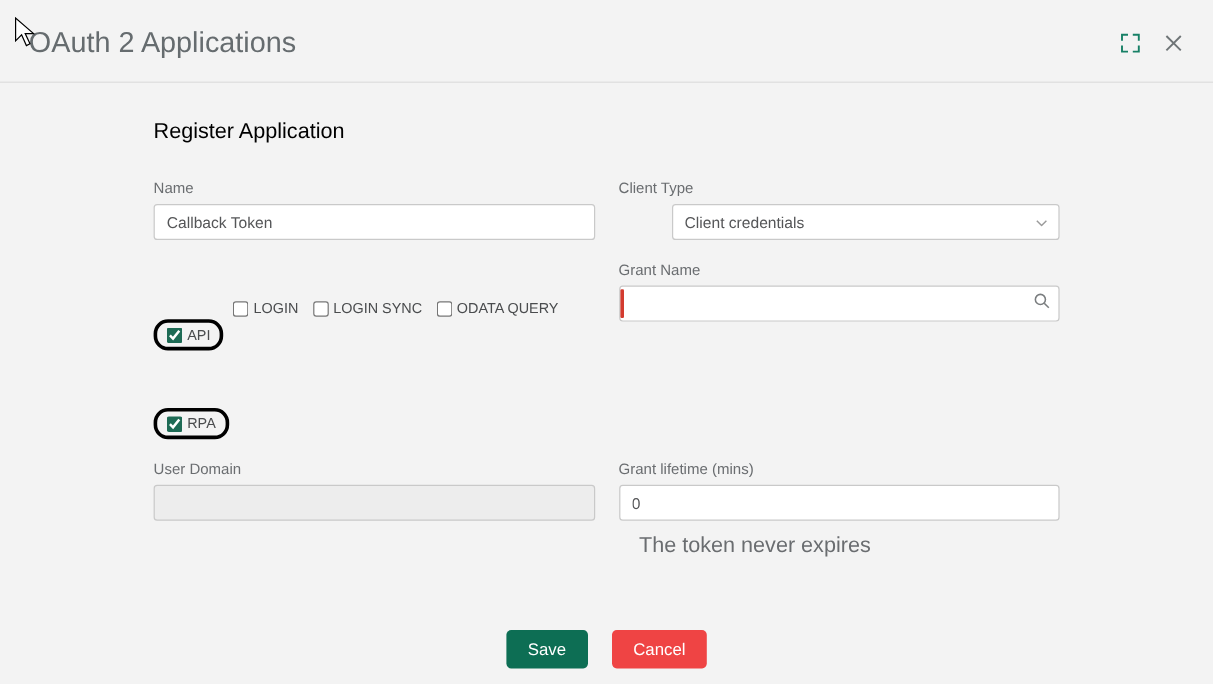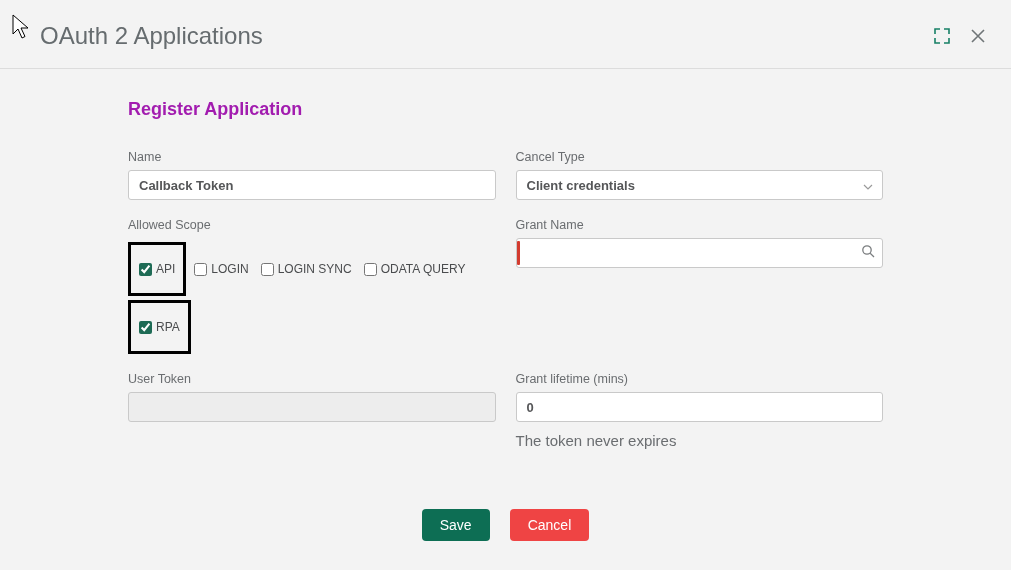--- a/index.html
+++ b/index.html
@@ -33,82 +33,82 @@
       align-items: center;
       justify-content: space-between;
       padding: 22px 24px 18px 24px;
       border-bottom: 1px solid #dcdcdc;
     }
 
     .title {
       font-size: 24px;
       color: #666c6f;
       font-weight: 400;
-      margin-left: 16px;
     }
 
     .header-icons {
       display: flex;
       gap: 18px;
       align-items: center;
     }
 
     .icon {
       cursor: pointer;
       display: inline-flex;
     }
 
     .content {
       padding: 30px 128px 30px 128px;
     }
 
     .subtitle {
-      color: #a21caf;
+      color: #000000;
       font-size: 18px;
-      font-weight: 700;
+      font-weight: 400;
       margin-bottom: 30px;
     }
 
     .grid {
       display: grid;
       grid-template-columns: 1fr 1fr;
       column-gap: 20px;
       row-gap: 18px;
     }
 
     .field { display: flex; flex-direction: column; gap: 6px; }
 
     .label {
       font-size: 12.5px;
       color: #6a6d70;
     }
 
     .helper {
-      font-size: 15px;
+      font-size: 18px;
       color: #6a6d70;
       margin-top: 4px;
+      margin-left: 17px;
     }
 
     .input {
       height: 30px;
       border: 1px solid #c9c9c9;
       border-radius: 3px;
       background: #fff;
       padding: 0 10px;
       font-size: 13px;
       color: #555658;
       outline: none;
       width: 100%;
-      font-weight: bold;
     }
 
     .input.readonly { background: #ededed; color:#888; }
 
     .select-wrap {
       position: relative;
+      margin-left: 44px;
     }
     .caret {
       position: absolute;
       right: 10px;
       top: 50%;
       transform: translateY(-50%);
       pointer-events: none;
     }
 
     .search-wrap { position: relative; }
@@ -134,22 +134,23 @@
       align-items: center;
       gap: 4px;
       font-size: 12px;
       color: #4a4c4e;
       padding: 2px 4px;
     }
     .chk { width: 13px; height: 13px; accent-color: #1e6b55; }
 
     .scope-item.highlight {
       border: 3px solid #000;
-      border-radius: 0;
-      padding: 17px 8px;
+      border-radius: 12px;
+      padding: 3px 8px;
+      margin-top: 44px;
     }
 
     .actions {
       display: flex;
       justify-content: center;
       gap: 20px;
       margin-top: 60px;
     }
     .btn {
       padding: 8px 18px;
@@ -194,34 +195,33 @@
     <div class="subtitle">Register Application</div>
 
     <div class="grid">
 
       <div class="field">
         <div class="label">Name</div>
         <input class="input" value="Callback Token" style="">
       </div>
 
       <div class="field">
-        <div class="label">Cancel Type</div>
+        <div class="label">Client Type</div>
         <div class="select-wrap">
           <input class="input" readonly="" value="Client credentials" style="">
           <span class="caret">
             <svg width="10" height="6" viewBox="0 0 10 6">
                 <path d="M1 1 L5 5 L9 1" fill="none" stroke="#9a9a9a" stroke-width="1.2"></path>
               </svg>
           </span>
         </div>
       </div>
 
 
       <div class="field">
-        <div class="label">Allowed Scope</div>
         <div class="scopes" id="scope-container">
             <label class="scope-item highlight">
               <input type="checkbox" class="chk" checked="" style="">
               <span>API</span>
             </label>
             <label class="scope-item">
               <input type="checkbox" class="chk" style="">
               <span>LOGIN</span>
             </label>
             <label class="scope-item">
@@ -247,21 +247,21 @@
           <span class="sicon">
             <svg width="14" height="14" viewBox="0 0 14 14" fill="none" stroke="#7a7d7f" stroke-width="1.3">
               <circle cx="6" cy="6" r="4.2"></circle>
               <path d="M9.2 9.2 L13 13"></path>
             </svg>
           </span>
         </div>
       </div>
 
       <div class="field">
-        <div class="label">User Token</div>
+        <div class="label">User Domain</div>
         <input class="input readonly" readonly="" value="" style="">
       </div>
 
       <div class="field">
         <div class="label">Grant lifetime (mins)</div>
         <input class="input" value="0" style="">
         <div class="helper">The token never expires</div>
       </div>
 
     </div>

